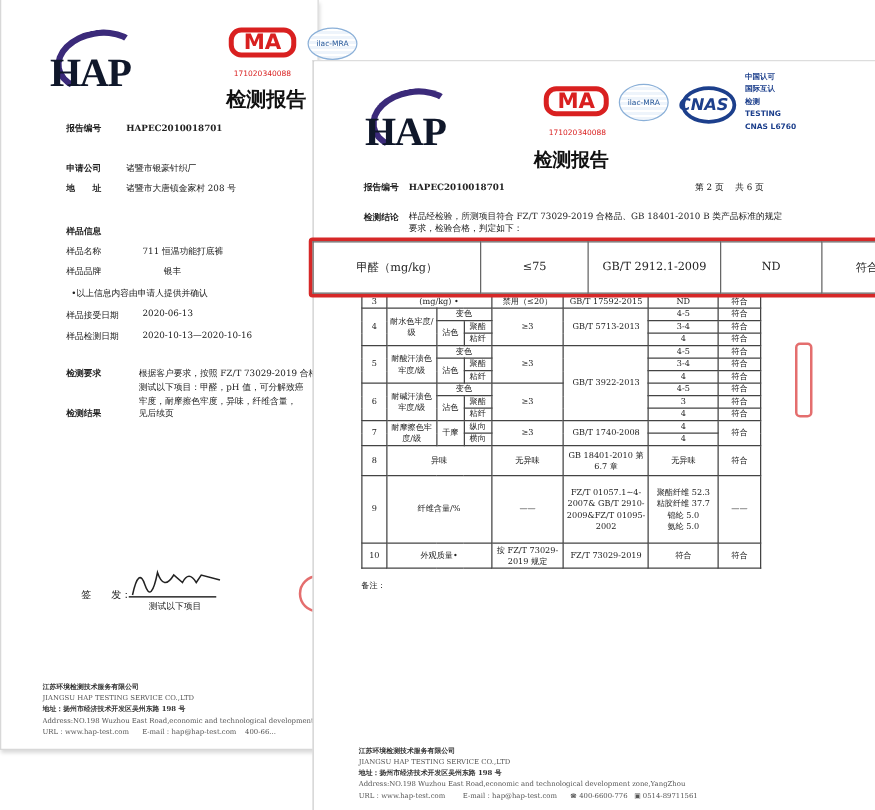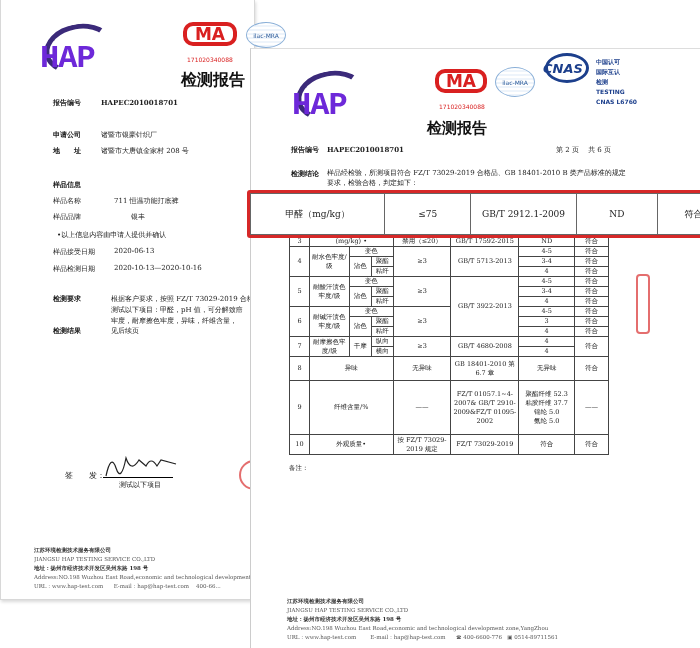--- a/index.html
+++ b/index.html
@@ -1,20 +1,20 @@
 <!DOCTYPE html>
 <html><head>
 <meta charset="utf-8">
 <style>
   *{box-sizing:border-box;margin:0;padding:0}
   body{width:700px;height:648px;background:#fff;position:relative;overflow:hidden;font-family:"DejaVu Serif",serif;color:#222}
   .page{position:absolute;background:#fff}
   #p1{left:0;top:0;width:255px;height:600px;border:1px solid #d8d8d8;border-top:none;box-shadow:1px 2px 3px rgba(0,0,0,.15)}
   #p2{left:250px;top:48px;width:450px;height:600px;border-left:1px solid #ccc;border-top:1px solid #ddd}
-  .hap{position:absolute;color:#6d28d9;font-family:Liberation Mono, monospace;font-weight:bold}
+  .hap{position:absolute;color:#0f172a;font-family:Liberation Serif, serif;font-weight:bold}
   .hap .arc{position:absolute;border:5px solid #3b2a7a;border-radius:50%;border-bottom-color:transparent;border-right-color:transparent}
   .hap .txt{position:absolute;font-size:32px;letter-spacing:-1px}
   .ma{position:absolute;border:4px solid #d92020;border-radius:10px;color:#d92020;font-family:"DejaVu Sans",sans-serif;font-weight:bold;text-align:center}
   .ilac{position:absolute;border-radius:50%;border:1px solid #8bb0d8;color:#2a5a9a;font-family:"DejaVu Sans",sans-serif;text-align:center;background:repeating-linear-gradient(0deg,#eef4fb 0 2px,#fff 2px 4px)}
   .cnas{position:absolute;color:#1c3f8c;font-family:"DejaVu Sans",sans-serif;font-weight:bold;font-style:italic}
   .cnas .ring{position:absolute;border:3px solid #1c3f8c;border-radius:50%}
   .certno{position:absolute;color:#d92020;font-family:"DejaVu Sans",sans-serif;font-size:6px}
   .title{position:absolute;font-family:"DejaVu Sans",sans-serif;font-weight:bold;font-size:16px;color:#111}
   .lbl{position:absolute;font-size:7px;font-weight:bold;font-family:"DejaVu Sans",sans-serif}
   .val{position:absolute;font-size:7px}
@@ -88,21 +88,21 @@
 </div>
 
 <div class="page" id="p2">
   <div class="hap" style="left:35px;top:20px;width:80px;height:60px">
     <div class="arc" style="left:10px;top:2px;width:70px;height:50px;transform:rotate(-10deg)"></div>
     <div class="txt" style="left:6px;top:18px">HAP</div>
   </div>
   <div class="ma" style="left:184px;top:20px;width:52px;height:24px;font-size:17px;line-height:17px">MA</div>
   <div class="certno" style="left:188px;top:54px">171020340088</div>
   <div class="ilac" style="left:244px;top:18px;width:40px;height:30px;font-size:6px;line-height:30px">ilac-MRA</div>
-  <div class="cnas" style="left:290px;top:4px;width:50px;height:30px">
+  <div class="cnas" style="left:290px;top:20px;width:50px;height:30px">
     <div class="ring" style="left:4px;top:0;width:44px;height:30px"></div>
     <div style="position:absolute;left:2px;top:8px;font-size:13px">CNAS</div>
   </div>
   <div class="side-txt" style="left:345px;top:8px">
     <div>中国认可</div>
     <div>国际互认</div>
     <div>检测</div>
     <div>TESTING</div>
     <div>CNAS L6760</div>
   </div>
@@ -200,21 +200,21 @@
           <td>4</td>
           <td>符合</td>
         </tr>
 
     <tr>
           <td rowspan="2">7</td>
           <td rowspan="2">耐摩擦色牢度/级</td>
           <td rowspan="2">干摩</td>
           <td>纵向</td>
           <td rowspan="2">≥3</td>
-          <td rowspan="2">GB/T 4680-2008</td>
+          <td rowspan="2">GB/T 1740-2008</td>
           <td>4</td>
           <td rowspan="2">符合</td>
         </tr>
     <tr>
           <td>横向</td>
           <td>4</td>
         </tr>
 
     <tr style="height:24px">
           <td>8</td>

